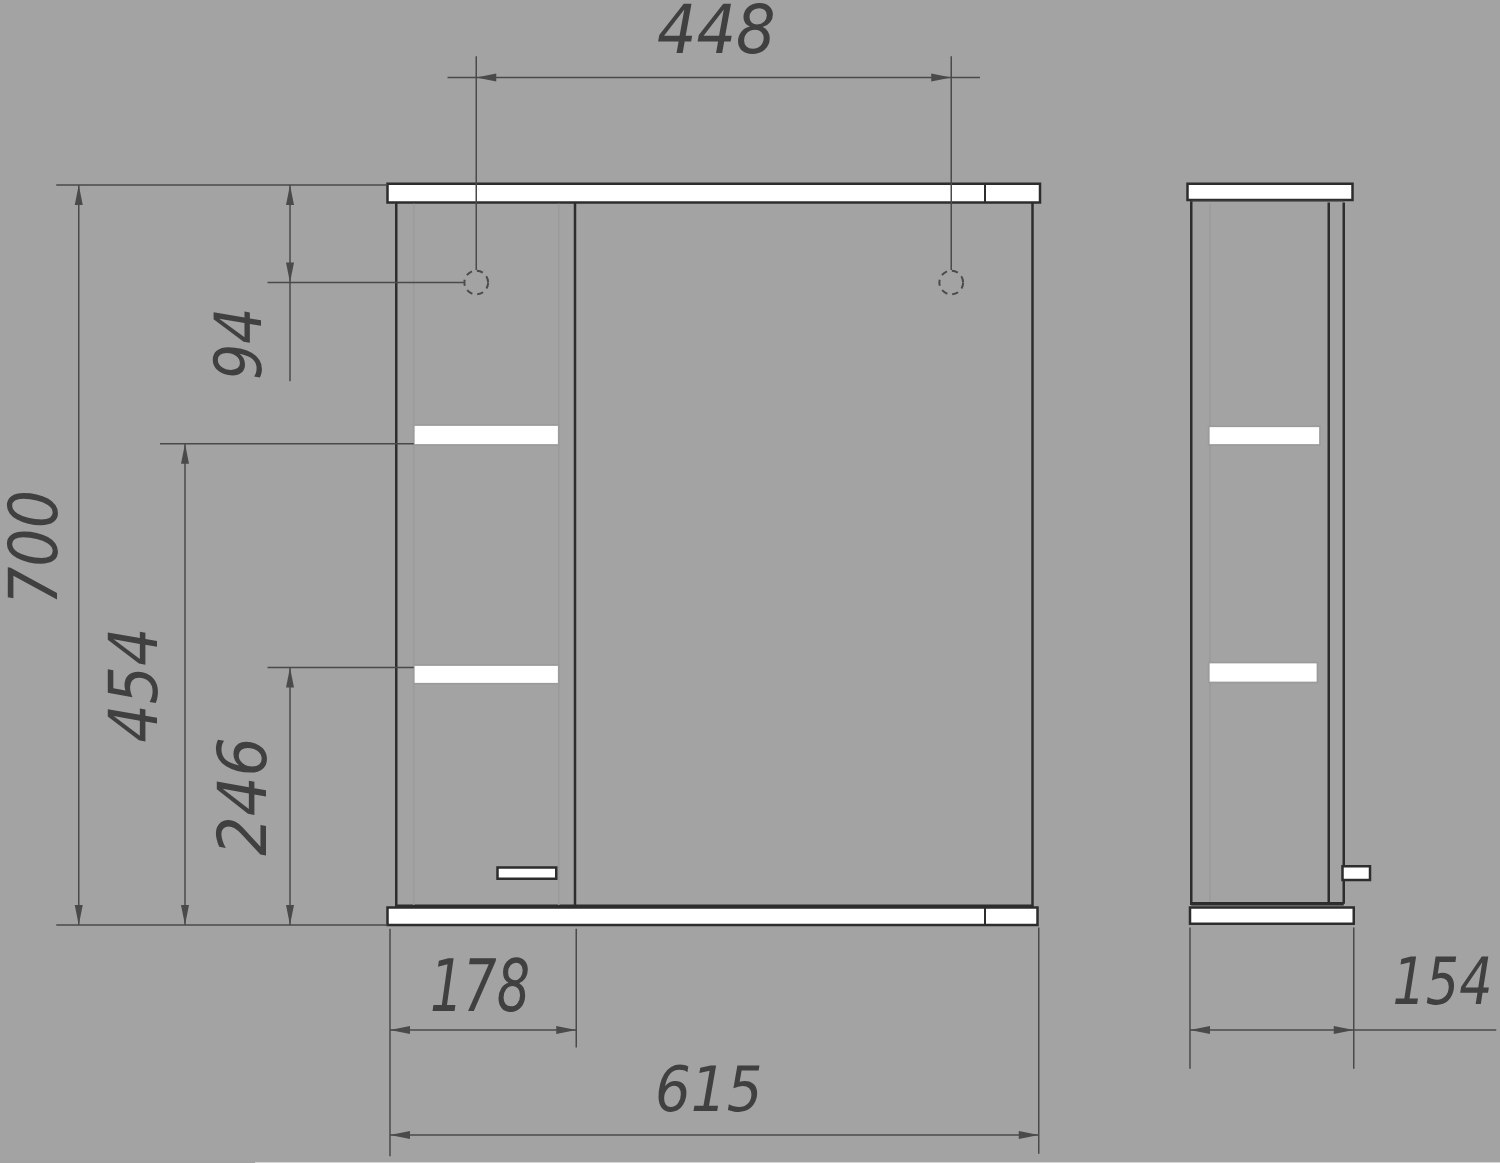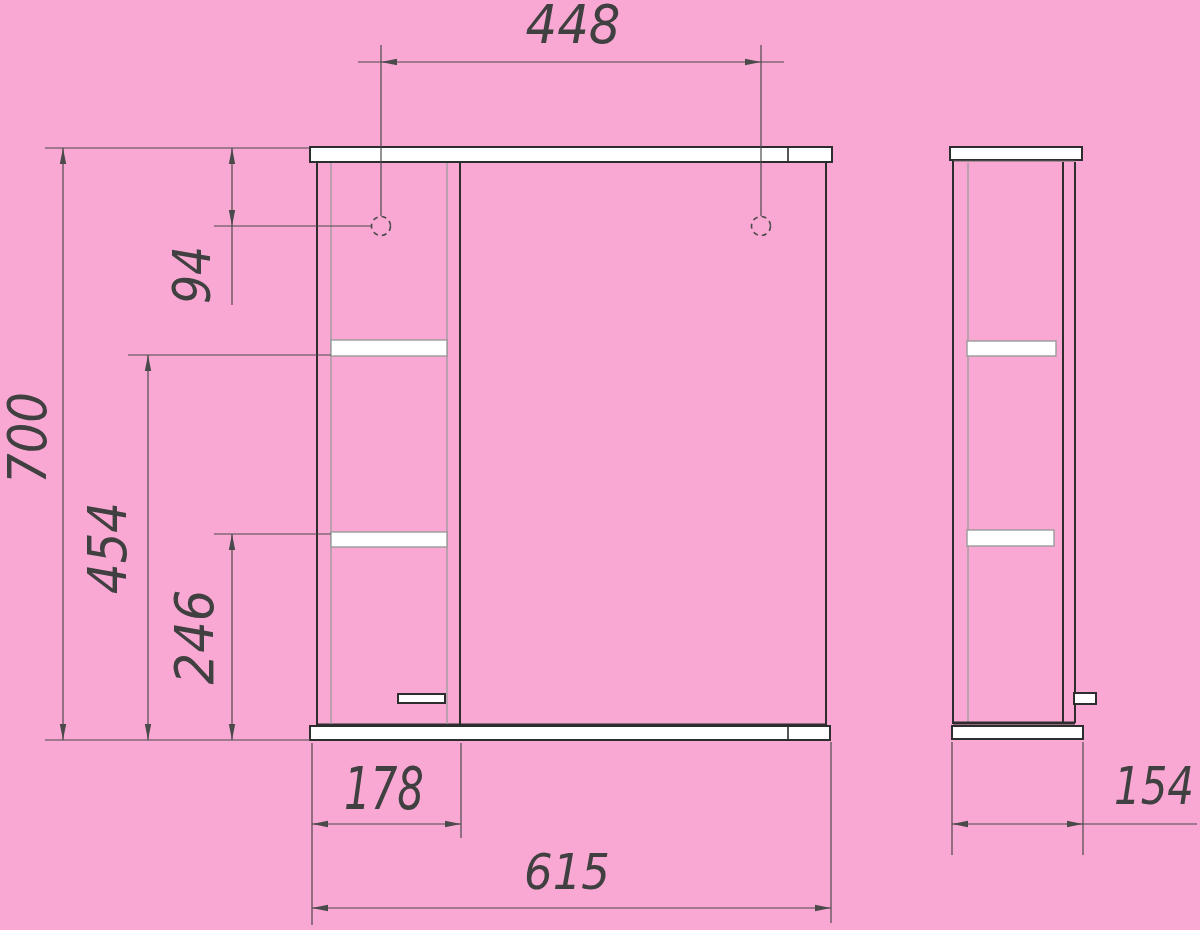--- a/index.html
+++ b/index.html
@@ -8,21 +8,21 @@
     background: #ffffff;
     width: 1200px;
     height: 930px;
     overflow: hidden;
     font-family: "DejaVu Sans", sans-serif;
   }
   .sheet {
     position: relative;
     width: 1200px;
     height: 930px;
-    background: #f9a8d4;
+    background: #a3a3a3;
   }
   svg { display: block; }
   .dim-text {
     font-family: "DejaVu Sans", sans-serif;
     font-style: italic;
     fill: #404040;
     stroke: none;
   }
 </style>
 </head>

